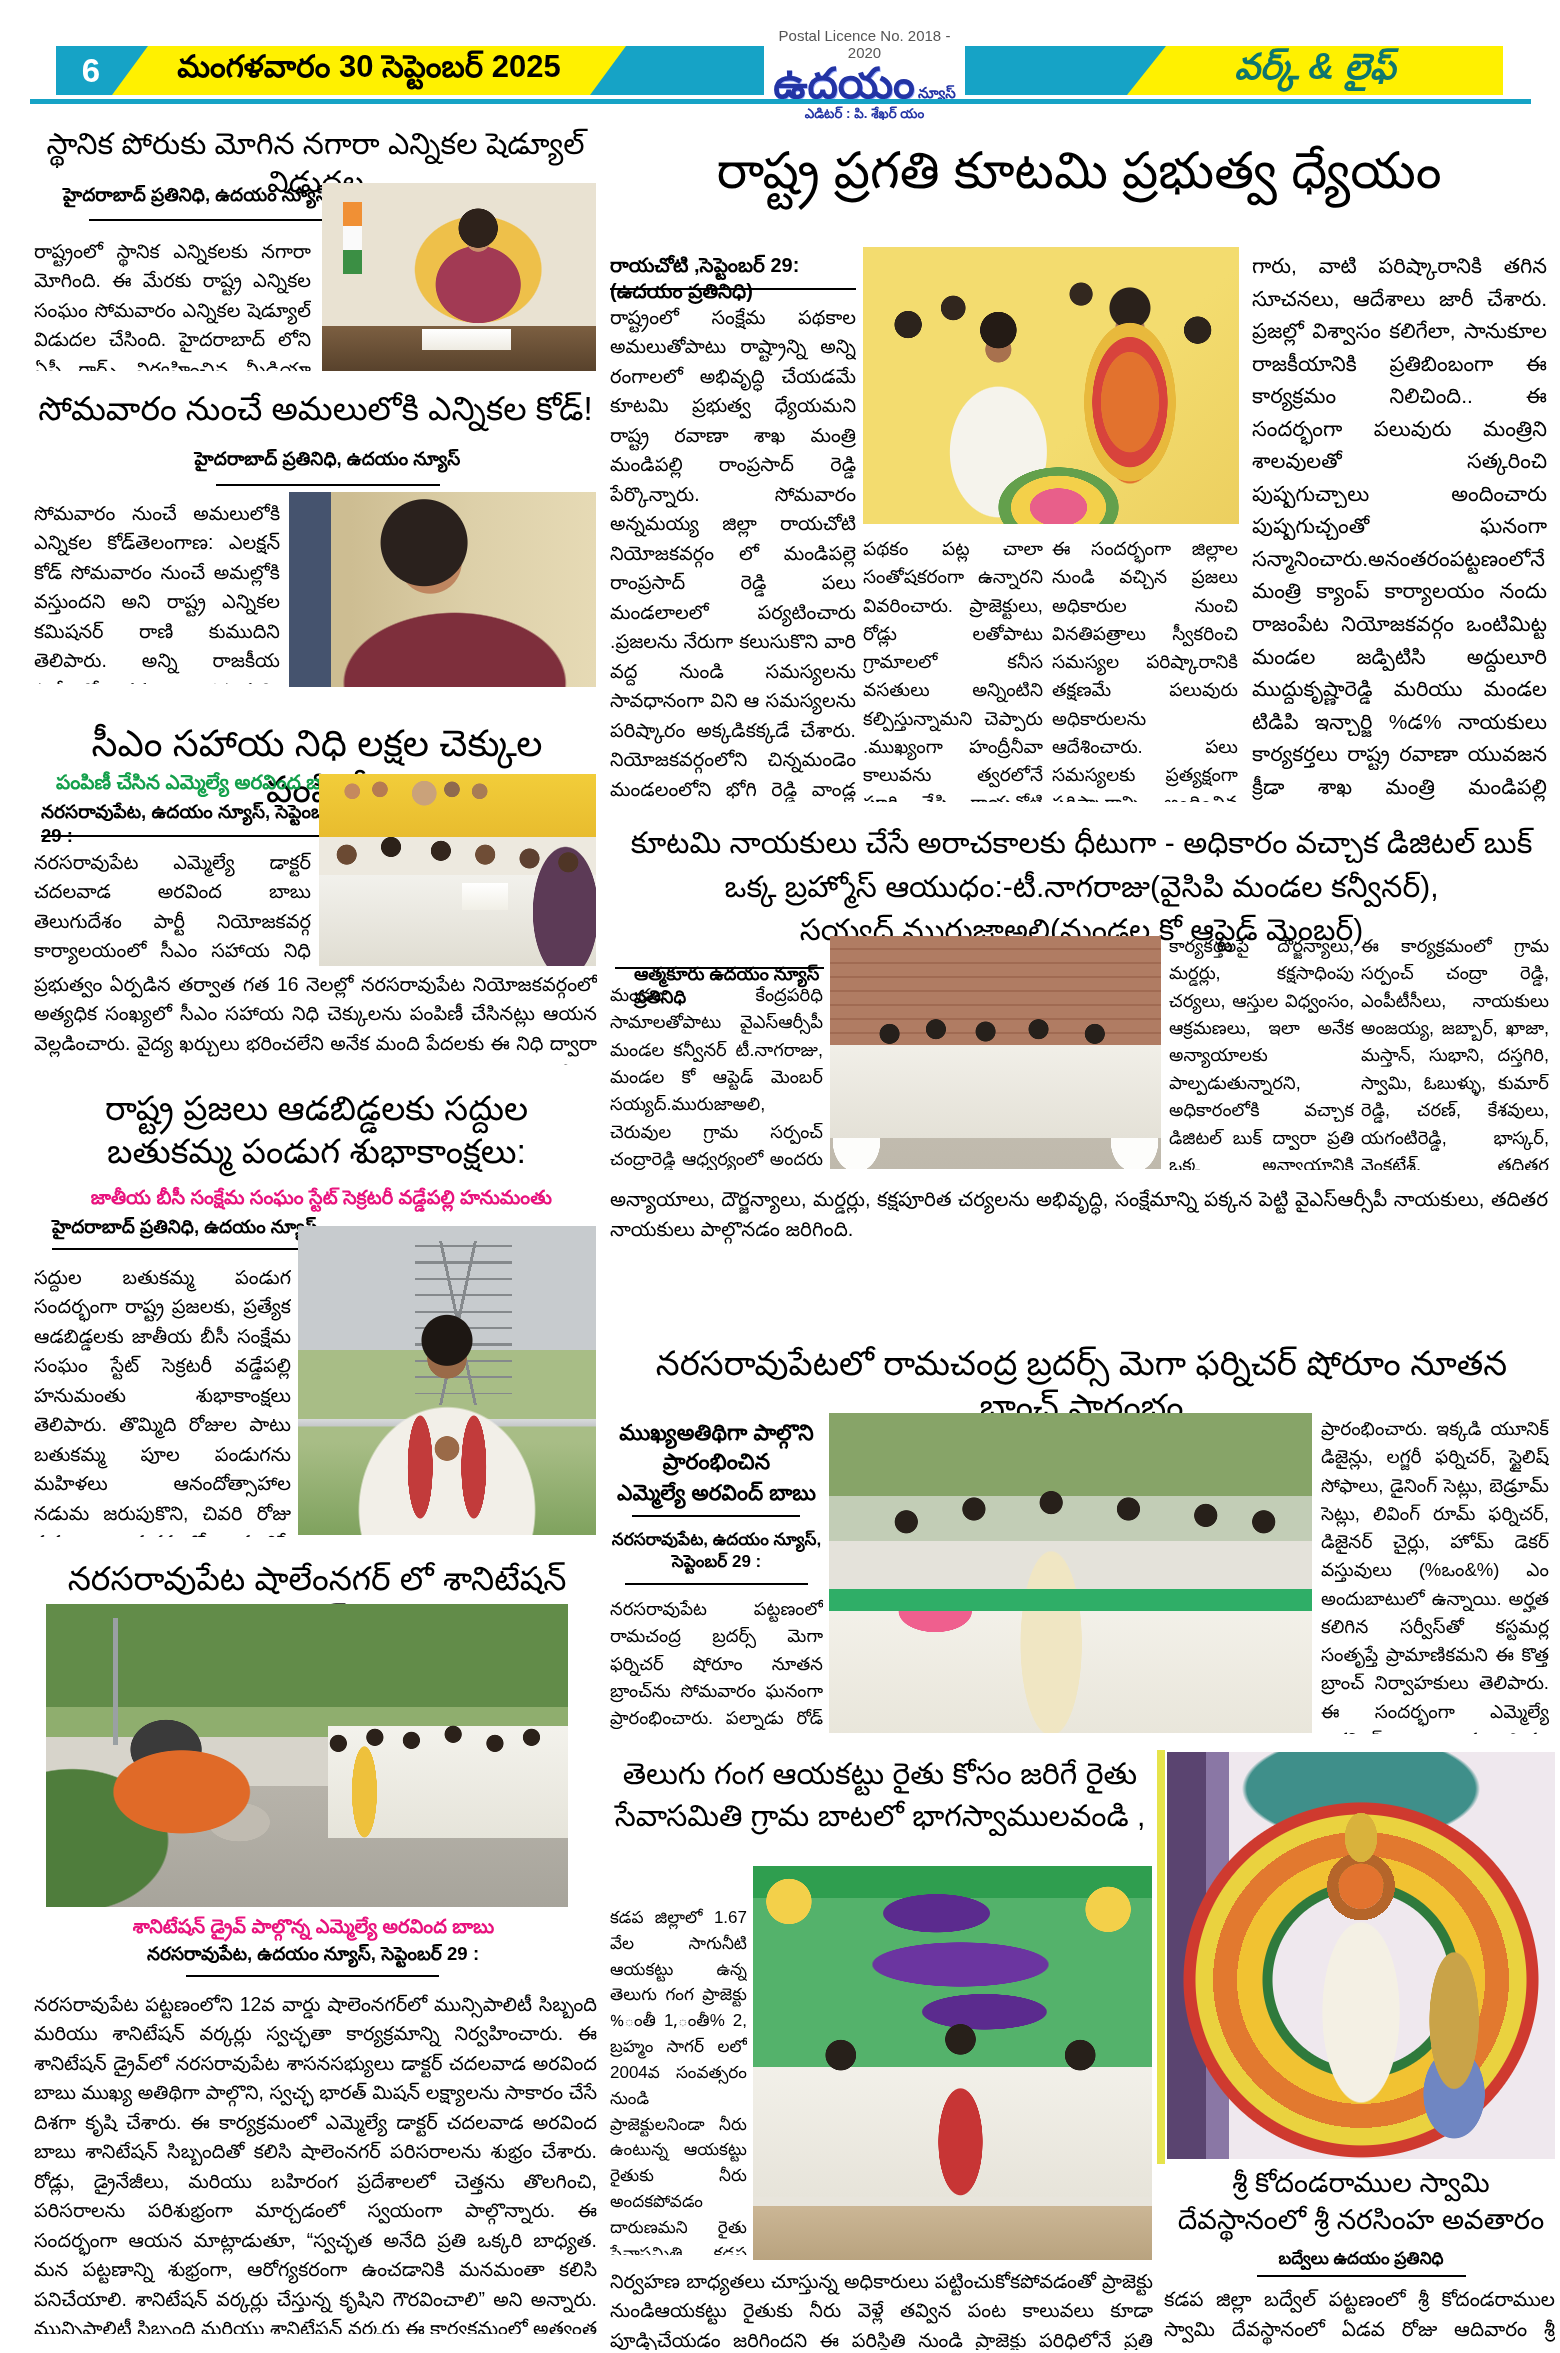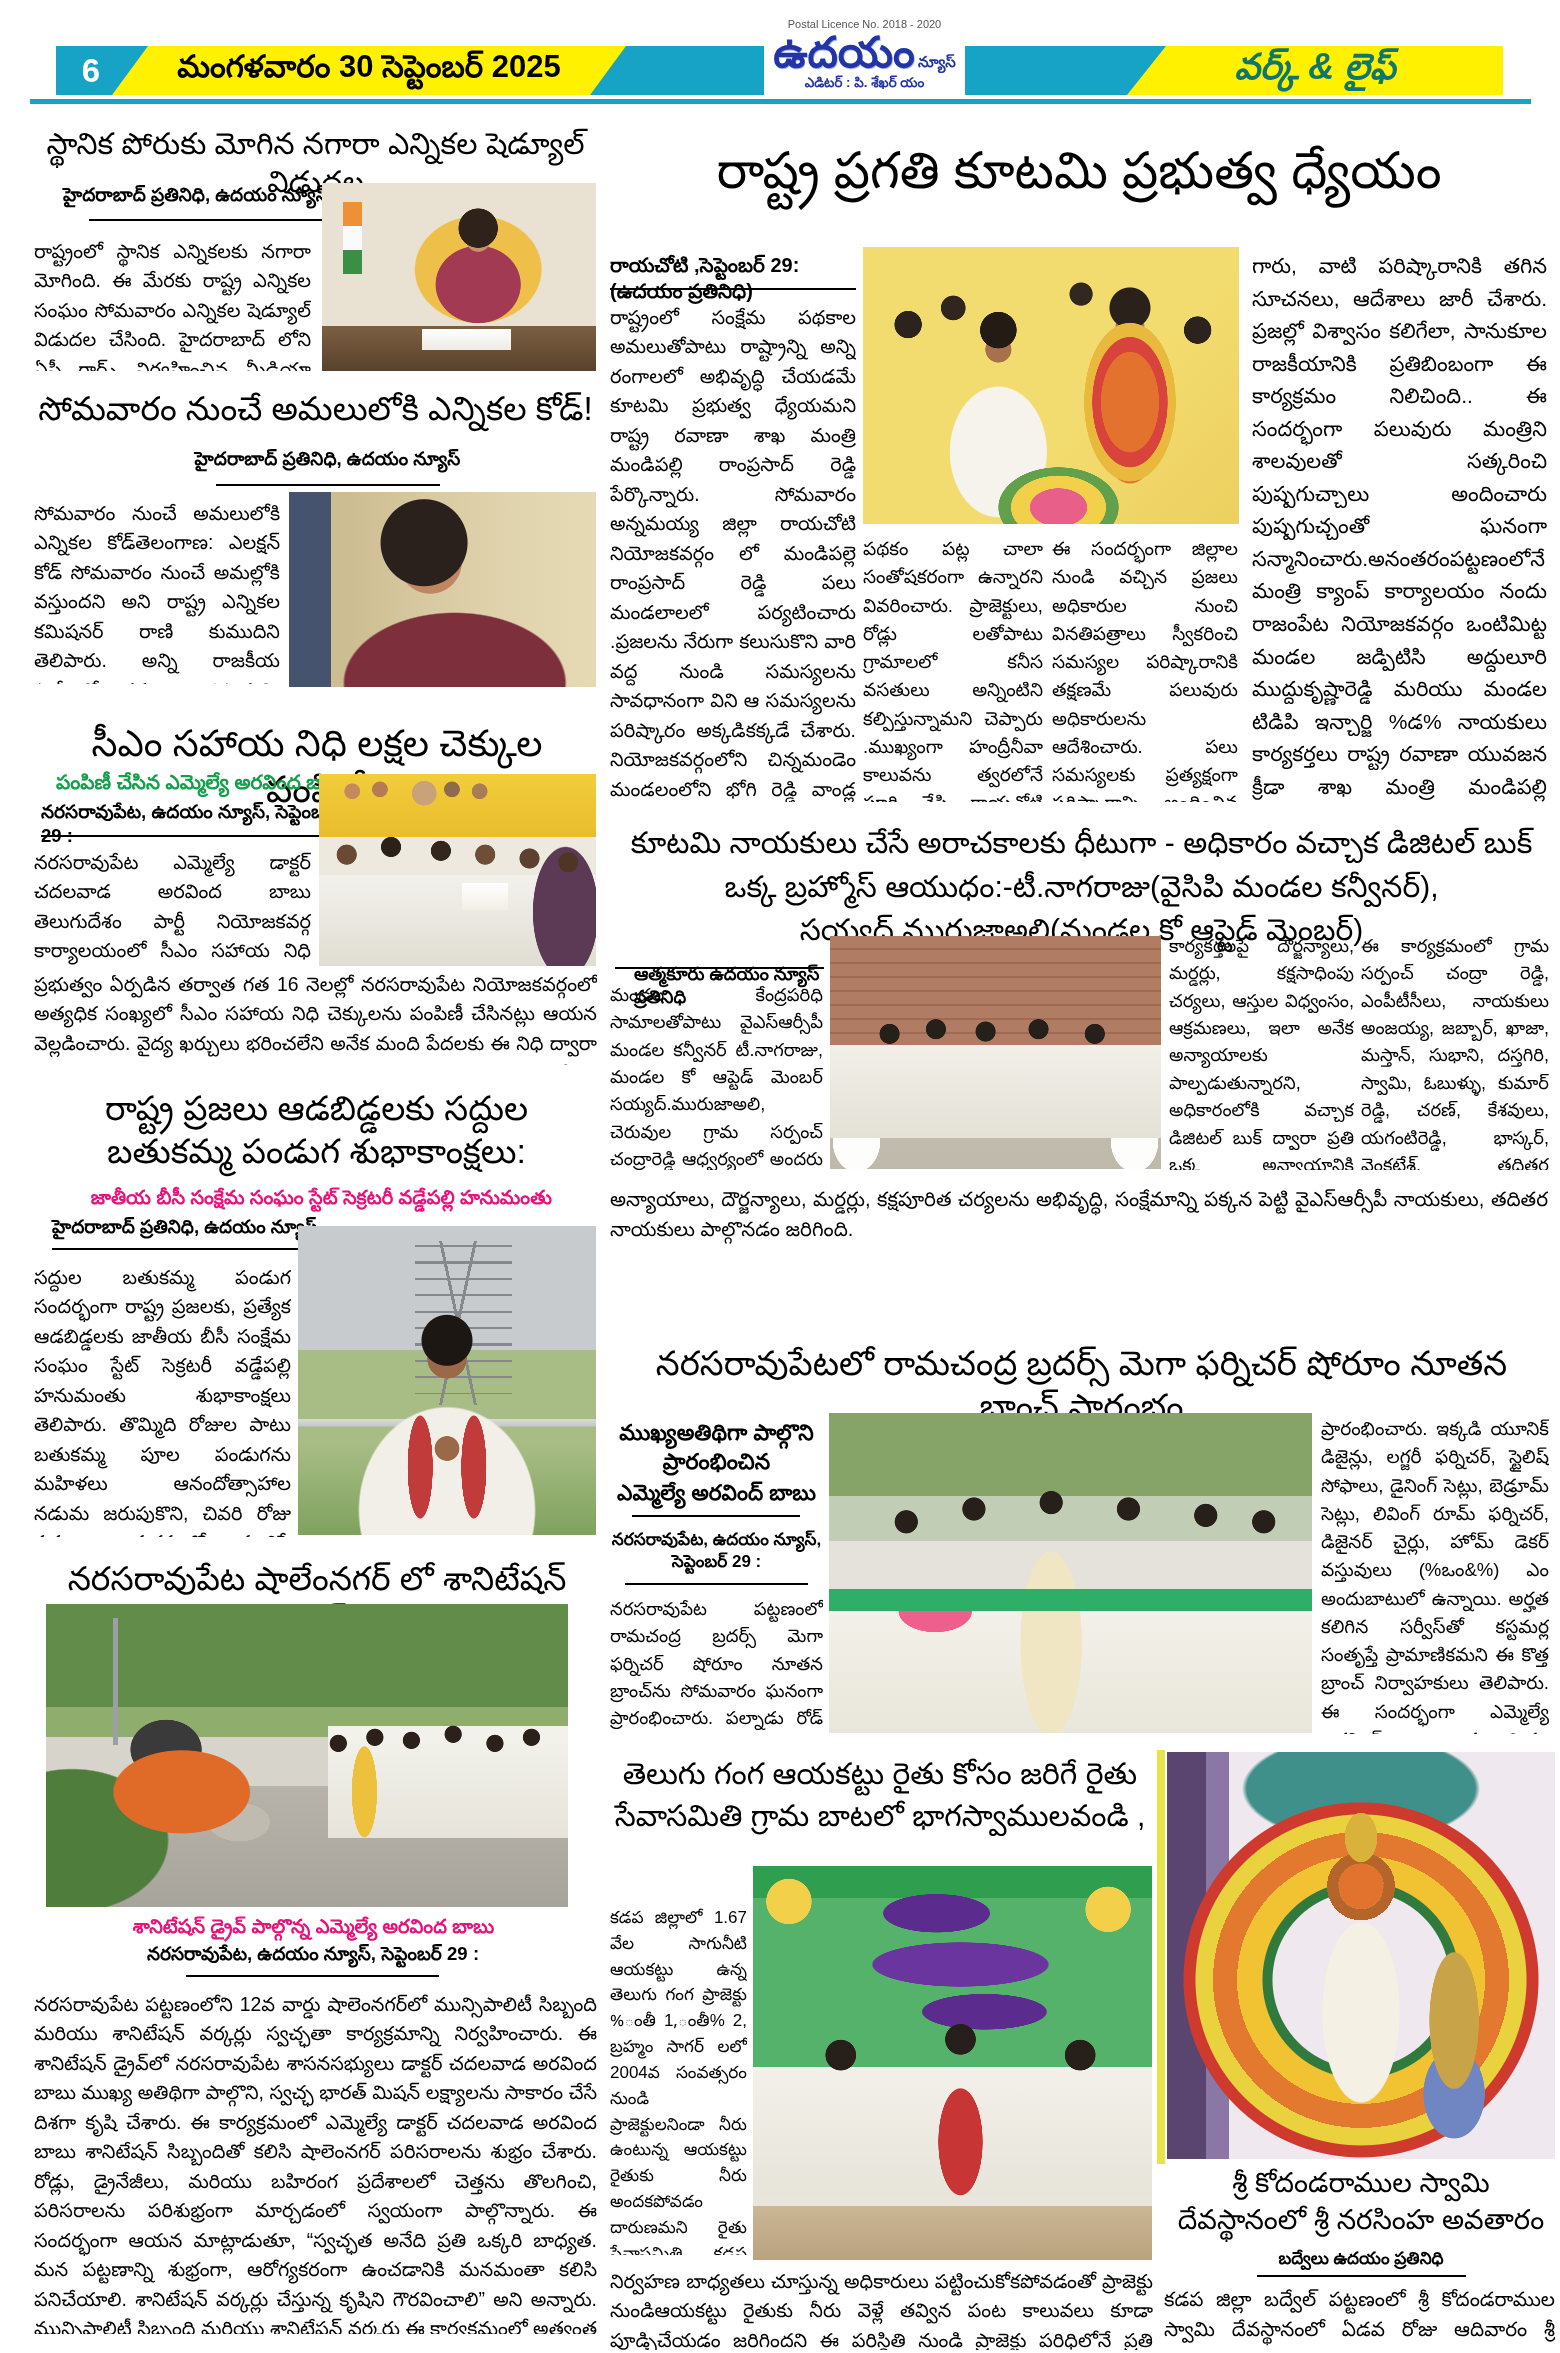--- a/index.html
+++ b/index.html
@@ -16,21 +16,21 @@
 
   
   #hdr-cyan{left:56px;top:46px;width:1446px;height:49px;background:#16a3c6;}
   #hdr-pagenum{left:64px;top:49px;width:54px;height:43px;color:#fff;font-size:33px;font-weight:700;
                display:flex;align-items:center;justify-content:center;}
   #hdr-date{left:112px;top:46px;width:514px;height:49px;background:#fff100;
             clip-path:polygon(36px 0,100% 0,calc(100% - 36px) 100%,0 100%);
             display:flex;align-items:center;justify-content:center;}
   #hdr-date span{font-size:31px;font-weight:700;color:#000;}
   #hdr-logo{left:764px;top:18px;width:201px;height:83px;background:#fff;text-align:center;}
-  #hdr-postal{font-size:11px;color:#555;margin-top:0;}
+  #hdr-postal{font-size:15px;color:#555;margin-top:9px;}
   #logo-main{font-size:43px;font-weight:700;color:#2334a5;line-height:1.05;text-shadow:0.7px 0.7px 0 #9fb0ff;}
   #logo-suffix{font-size:15px;font-weight:700;color:#2334a5;margin-left:3px;}
   #hdr-editor{font-size:13.4px;color:#2334a5;font-weight:700;}
   #hdr-section{left:1127px;top:46px;width:376px;height:49px;background:#fff100;
                clip-path:polygon(39px 0,100% 0,100% 100%,0 100%);
                display:flex;align-items:center;justify-content:center;}
   #hdr-section span{font-size:36px;font-weight:700;font-style:italic;color:#0f766e;}
   #hdr-rule{left:30px;top:99px;width:1501px;height:4.5px;background:#16a3c6;}
 
   

